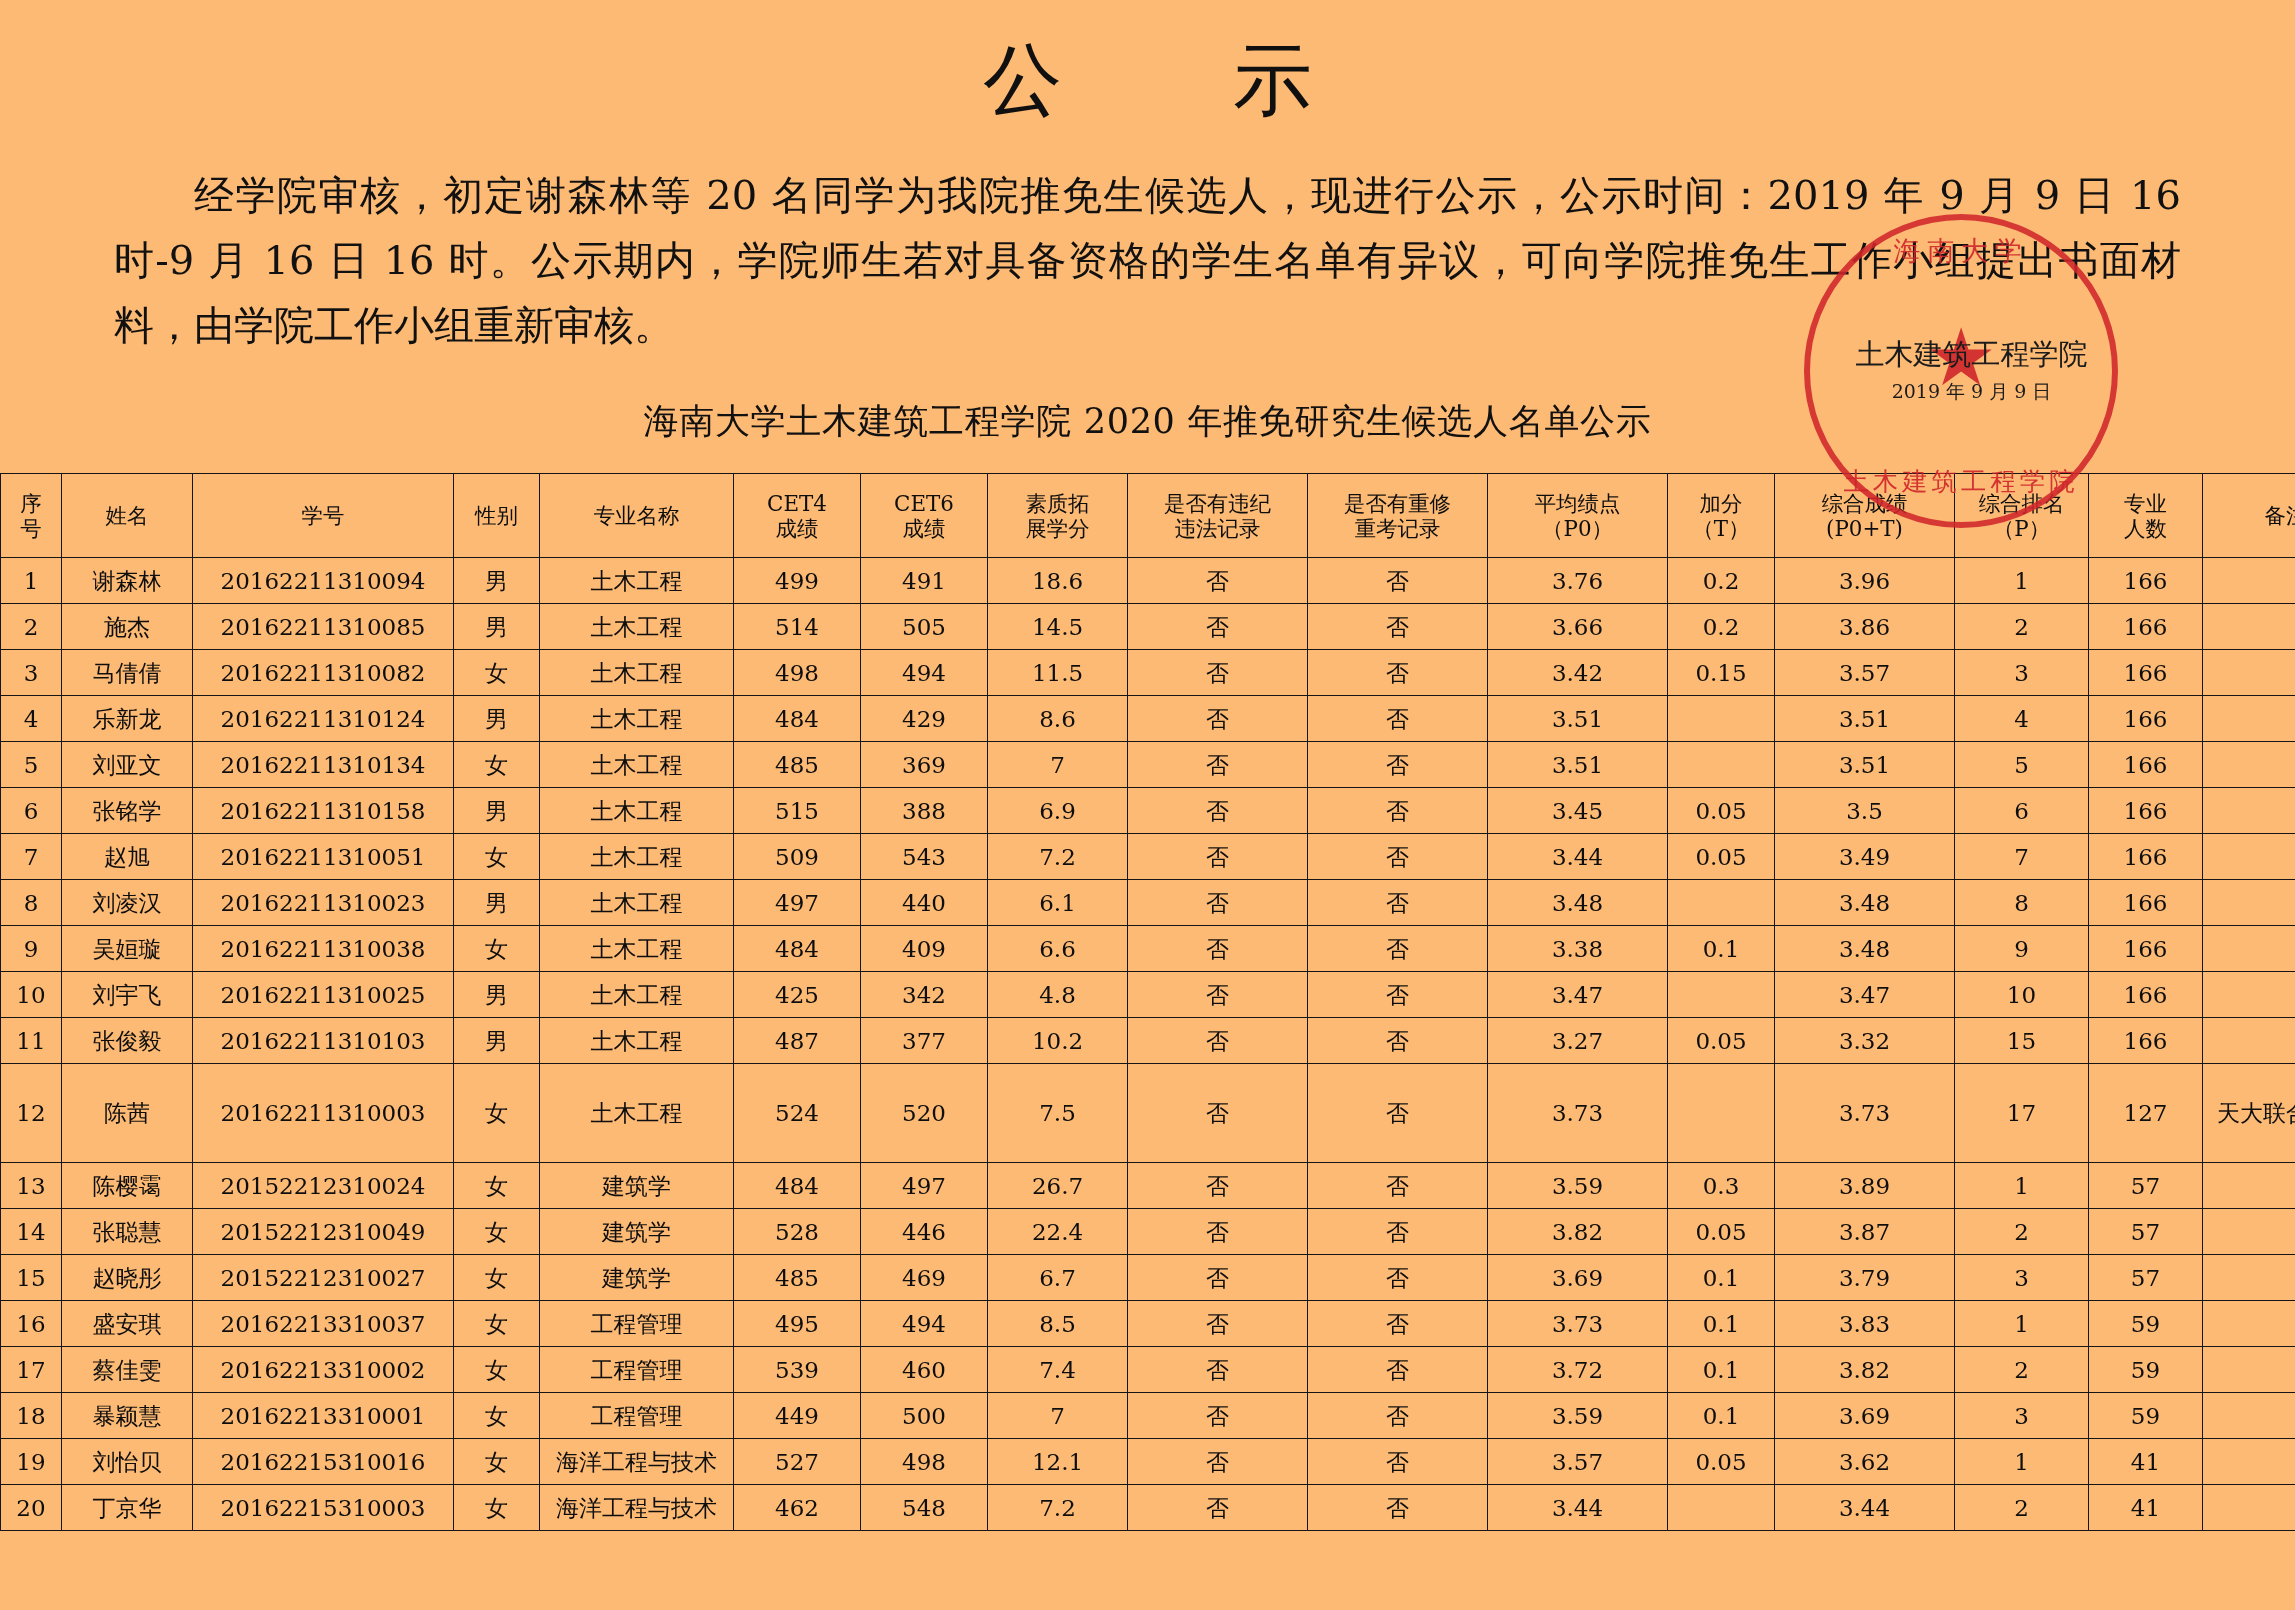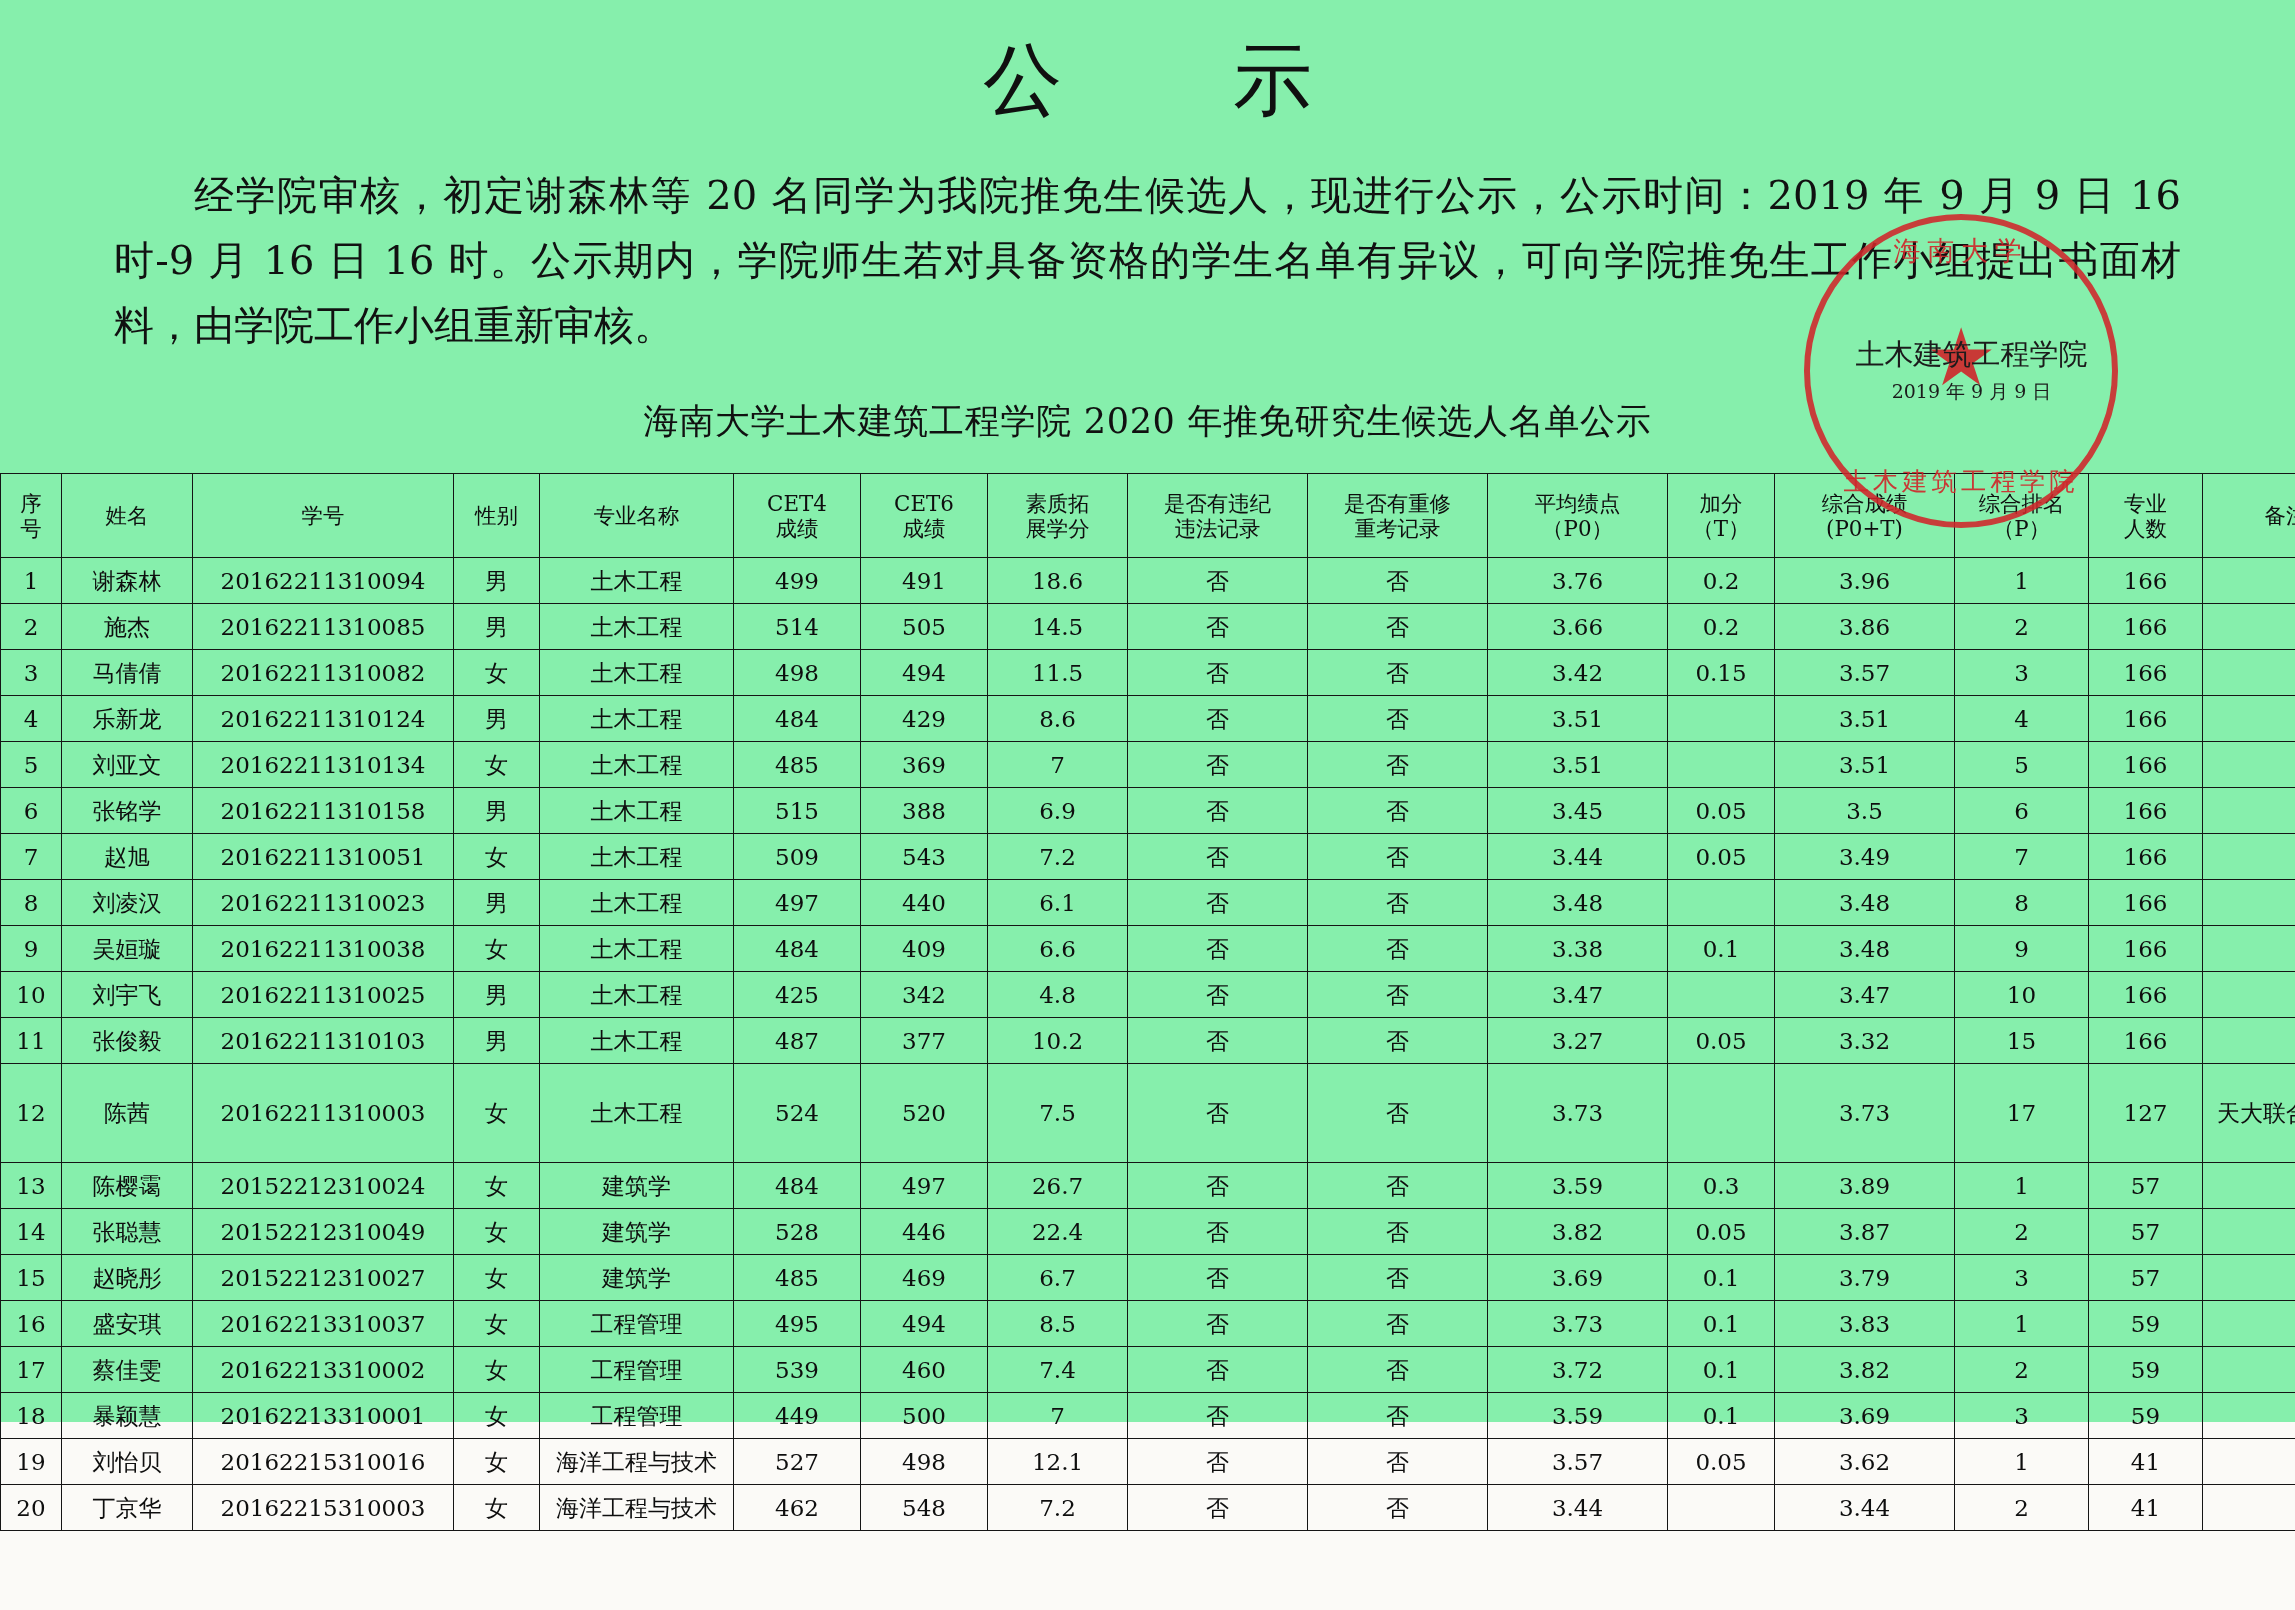--- a/index.html
+++ b/index.html
@@ -11,22 +11,22 @@
     width: 2295px;
     height: 1610px;
     font-family: "Liberation Serif", "DejaVu Serif", serif;
     color: #111;
     position: relative;
     overflow: hidden;
   }
   .page {
     position: relative;
     width: 2295px;
-    height: 1422px;
-    background: #86efac;
+    height: 1610px;
+    background: #fdba74;
   }
   .doc-title {
     text-align: center;
     font-size: 79px;
     letter-spacing: 73px;
     padding-top: 28px;
     padding-left: 73px;
     font-weight: 400;
     font-family: "DejaVu Serif", "Liberation Serif", serif;
     color: #101010;

